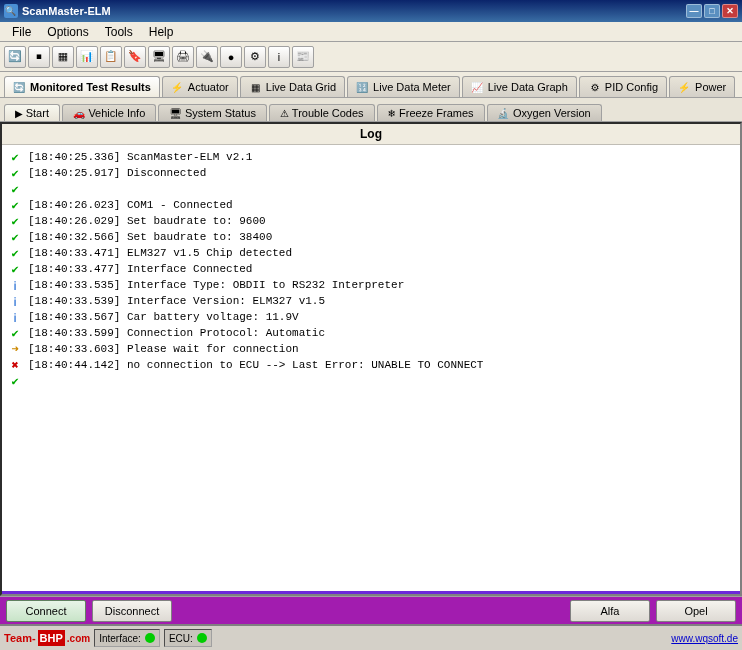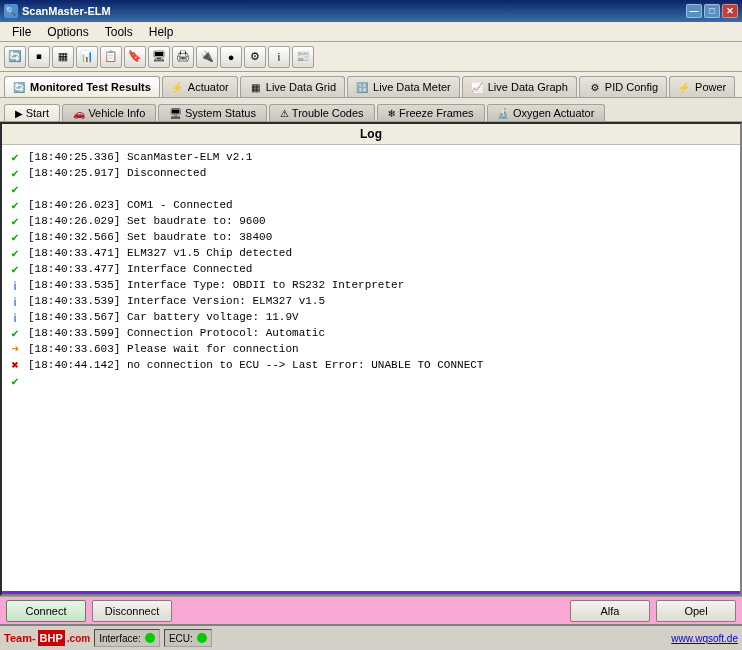--- a/index.html
+++ b/index.html
@@ -166,21 +166,21 @@
       font-size: 12px;
     }
     .icon-check { color: #00aa00; }
     .icon-info { color: #0055cc; }
     .icon-warn { color: #cc8800; }
     .icon-error { color: #cc0000; }
 
     
     .bottom-bar {
       height: 28px;
-      background: #f9a8d4;
+      background: #a21caf;
       border-top: 1px solid #a0a0a0;
       display: flex;
       align-items: center;
       padding: 0 6px;
       gap: 6px;
     }
     .btn-bottom {
       height: 22px;
       min-width: 80px;
       border: 1px solid #808080;
@@ -334,21 +334,21 @@
     <div class="tab-second">
       <span style="font-size:10px;">⚠</span>
       <span>Trouble Codes</span>
     </div>
     <div class="tab-second">
       <span style="font-size:10px;">❄</span>
       <span>Freeze Frames</span>
     </div>
     <div class="tab-second">
       <span style="font-size:10px;">🔬</span>
-      <span>Oxygen Actuator</span>
+      <span>Oxygen Version</span>
     </div>
   </div>
 
   <div class="log-wrapper">
     <div class="log-header">Log</div>
     <div class="log-content">
 
     <div class="log-entry">
           <span class="log-icon icon-check">✔</span>
           <span>[18:40:25.336] ScanMaster-ELM v2.1</span>

